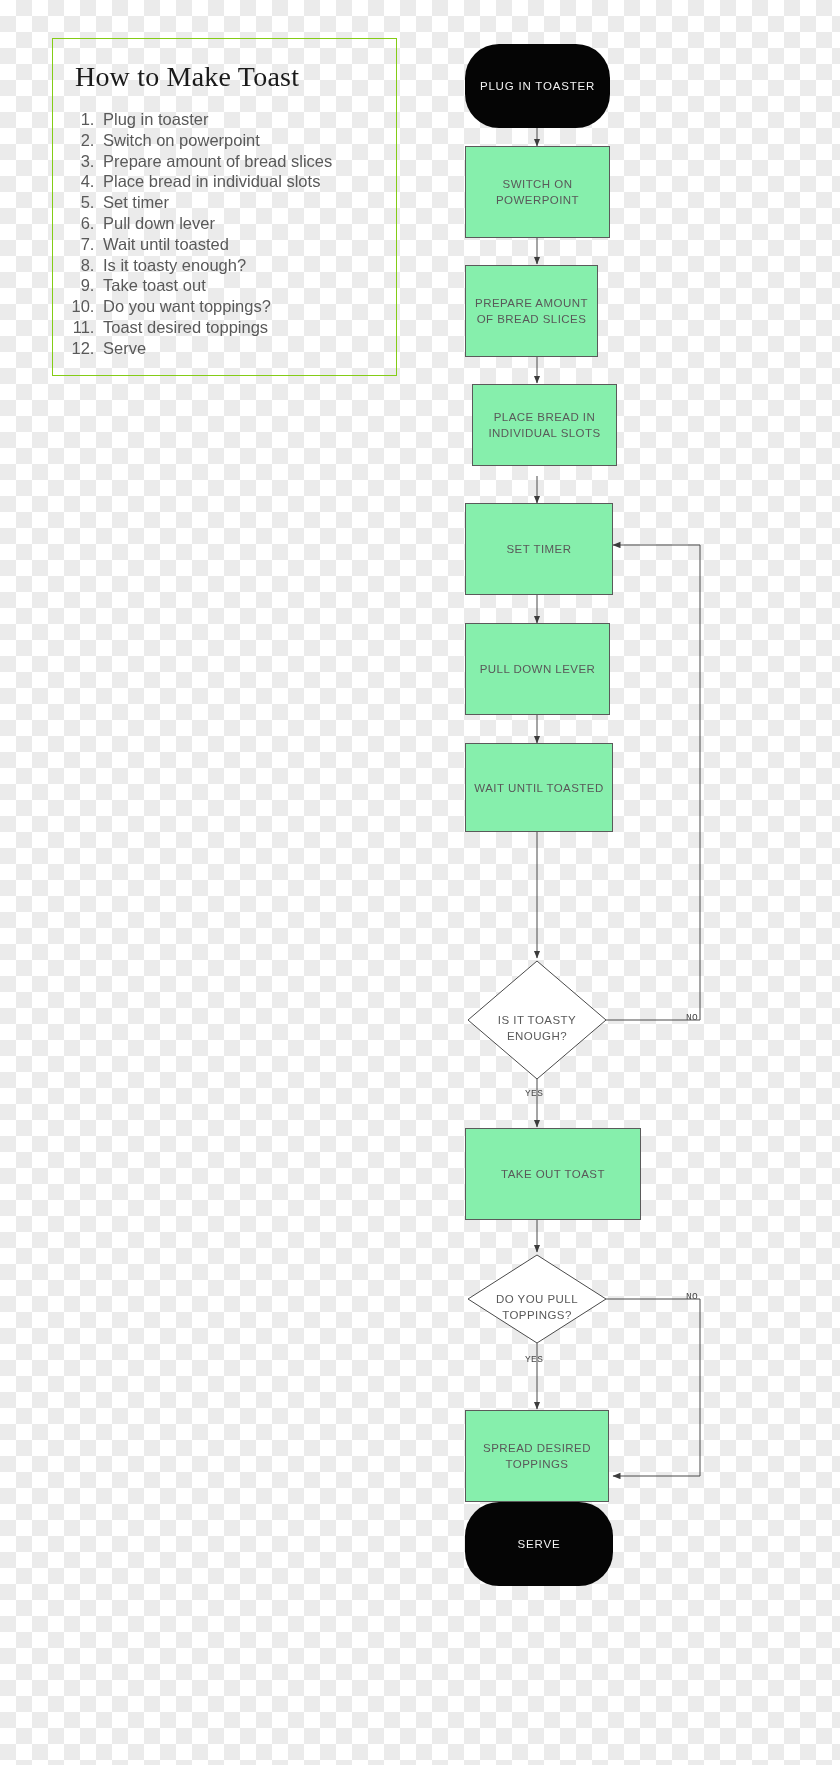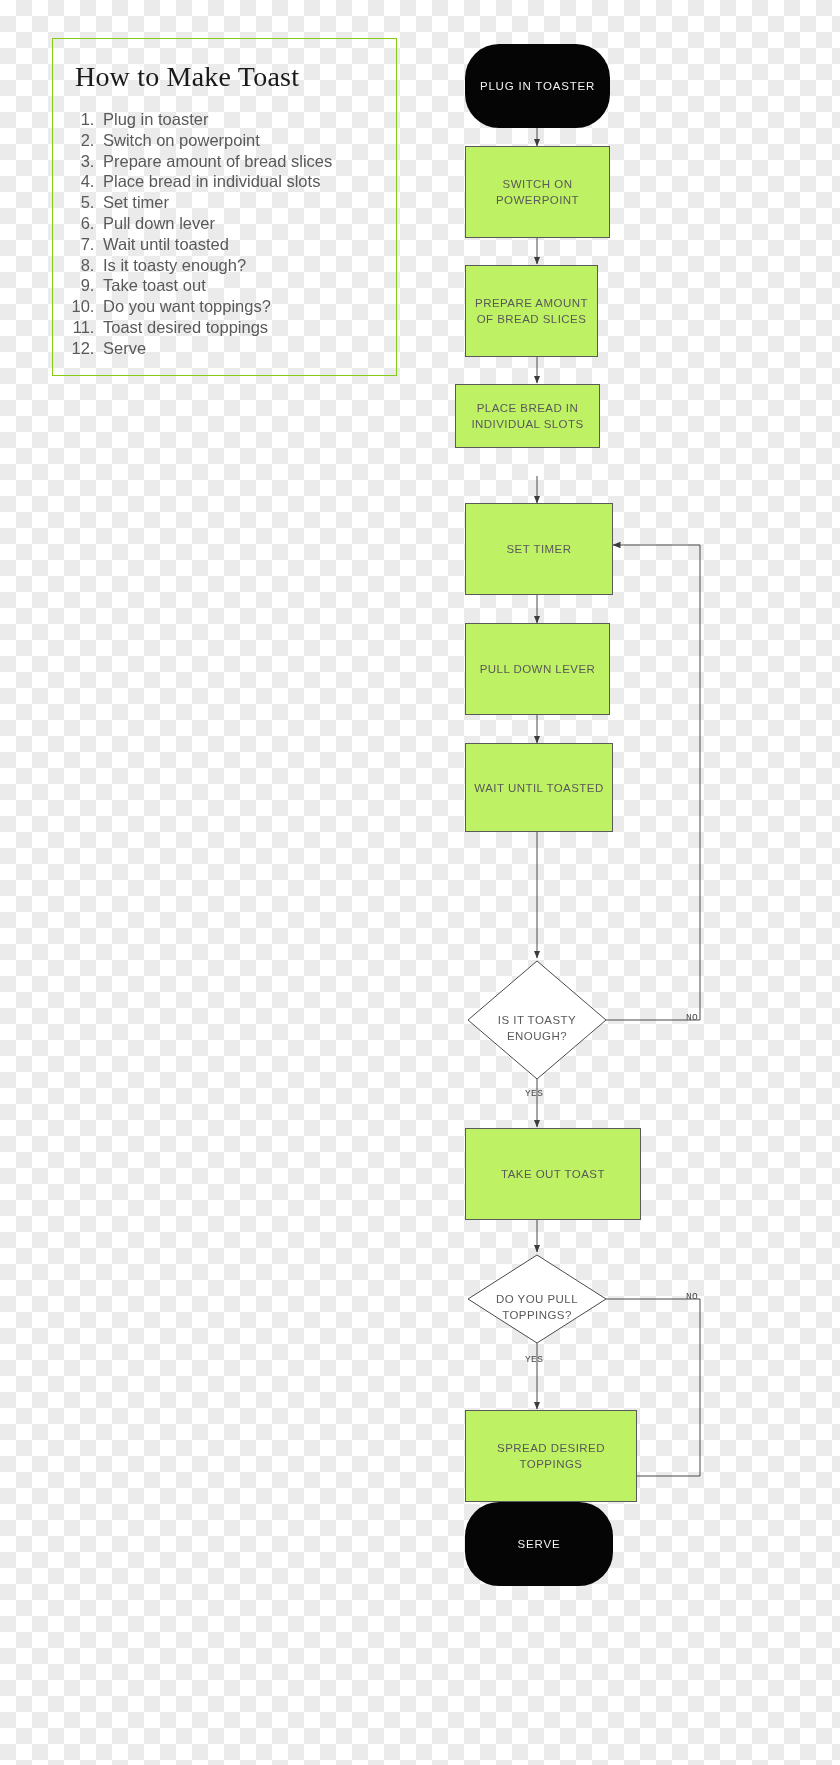--- a/index.html
+++ b/index.html
@@ -31,21 +31,21 @@
     color:#595959;font-size:16.5px;line-height:20.8px;
   }
   #steps-list li{padding-left:4px;}
 
   
   #flow{position:absolute;left:430px;top:20px;width:400px;height:1740px;}
   #flow svg{display:block;}
 
   .nodebox{
     position:absolute;box-sizing:border-box;
-    border:1px solid #5a5a5a;background:#bef264;
+    border:1px solid #5a5a5a;background:#86efac;
     display:flex;align-items:center;justify-content:center;text-align:center;
     color:#595959;font-size:11.5px;letter-spacing:.45px;line-height:16px;
   }
   .terminator{
     position:absolute;box-sizing:border-box;
     background:#050505;border-radius:34px;
     display:flex;align-items:center;justify-content:center;text-align:center;
     color:#f2f2f2;font-size:11.5px;letter-spacing:.8px;
   }
   .diamond-label{
@@ -131,21 +131,21 @@
     </span>
   </div>
 
   <div class="nodebox" style="left:35px;top:245px;width:133px;height:92px;">
     <span>
       <span>PREPARE AMOUNT</span><br>
       <span>OF BREAD SLICES</span>
     </span>
   </div>
 
-  <div class="nodebox" style="left:25px;top:364px;width:145px;height:64px;">
+  <div class="nodebox" style="left:42px;top:364px;width:145px;height:82px;">
     <span>
       <span>PLACE BREAD IN</span><br>
       <span>INDIVIDUAL SLOTS</span>
     </span>
   </div>
 
   <div class="nodebox" style="left:35px;top:483px;width:148px;height:92px;">
     <span>SET TIMER</span>
   </div>
 
@@ -168,21 +168,21 @@
     <span>TAKE OUT TOAST</span>
   </div>
 
   <div class="diamond-label" style="left:42px;top:1259px;width:130px;height:40px;">
     <span>
       <span>DO YOU PULL</span><br>
       <span>TOPPINGS?</span>
     </span>
   </div>
 
-  <div class="nodebox" style="left:35px;top:1390px;width:172px;height:92px;">
+  <div class="nodebox" style="left:35px;top:1390px;width:144px;height:92px;">
     <span>
       <span>SPREAD DESIRED</span><br>
       <span>TOPPINGS</span>
     </span>
   </div>
 
   <div class="terminator" style="left:35px;top:1414px;width:148px;height:84px;transform:translateY(68px);">
     <span>SERVE</span>
   </div>
 

